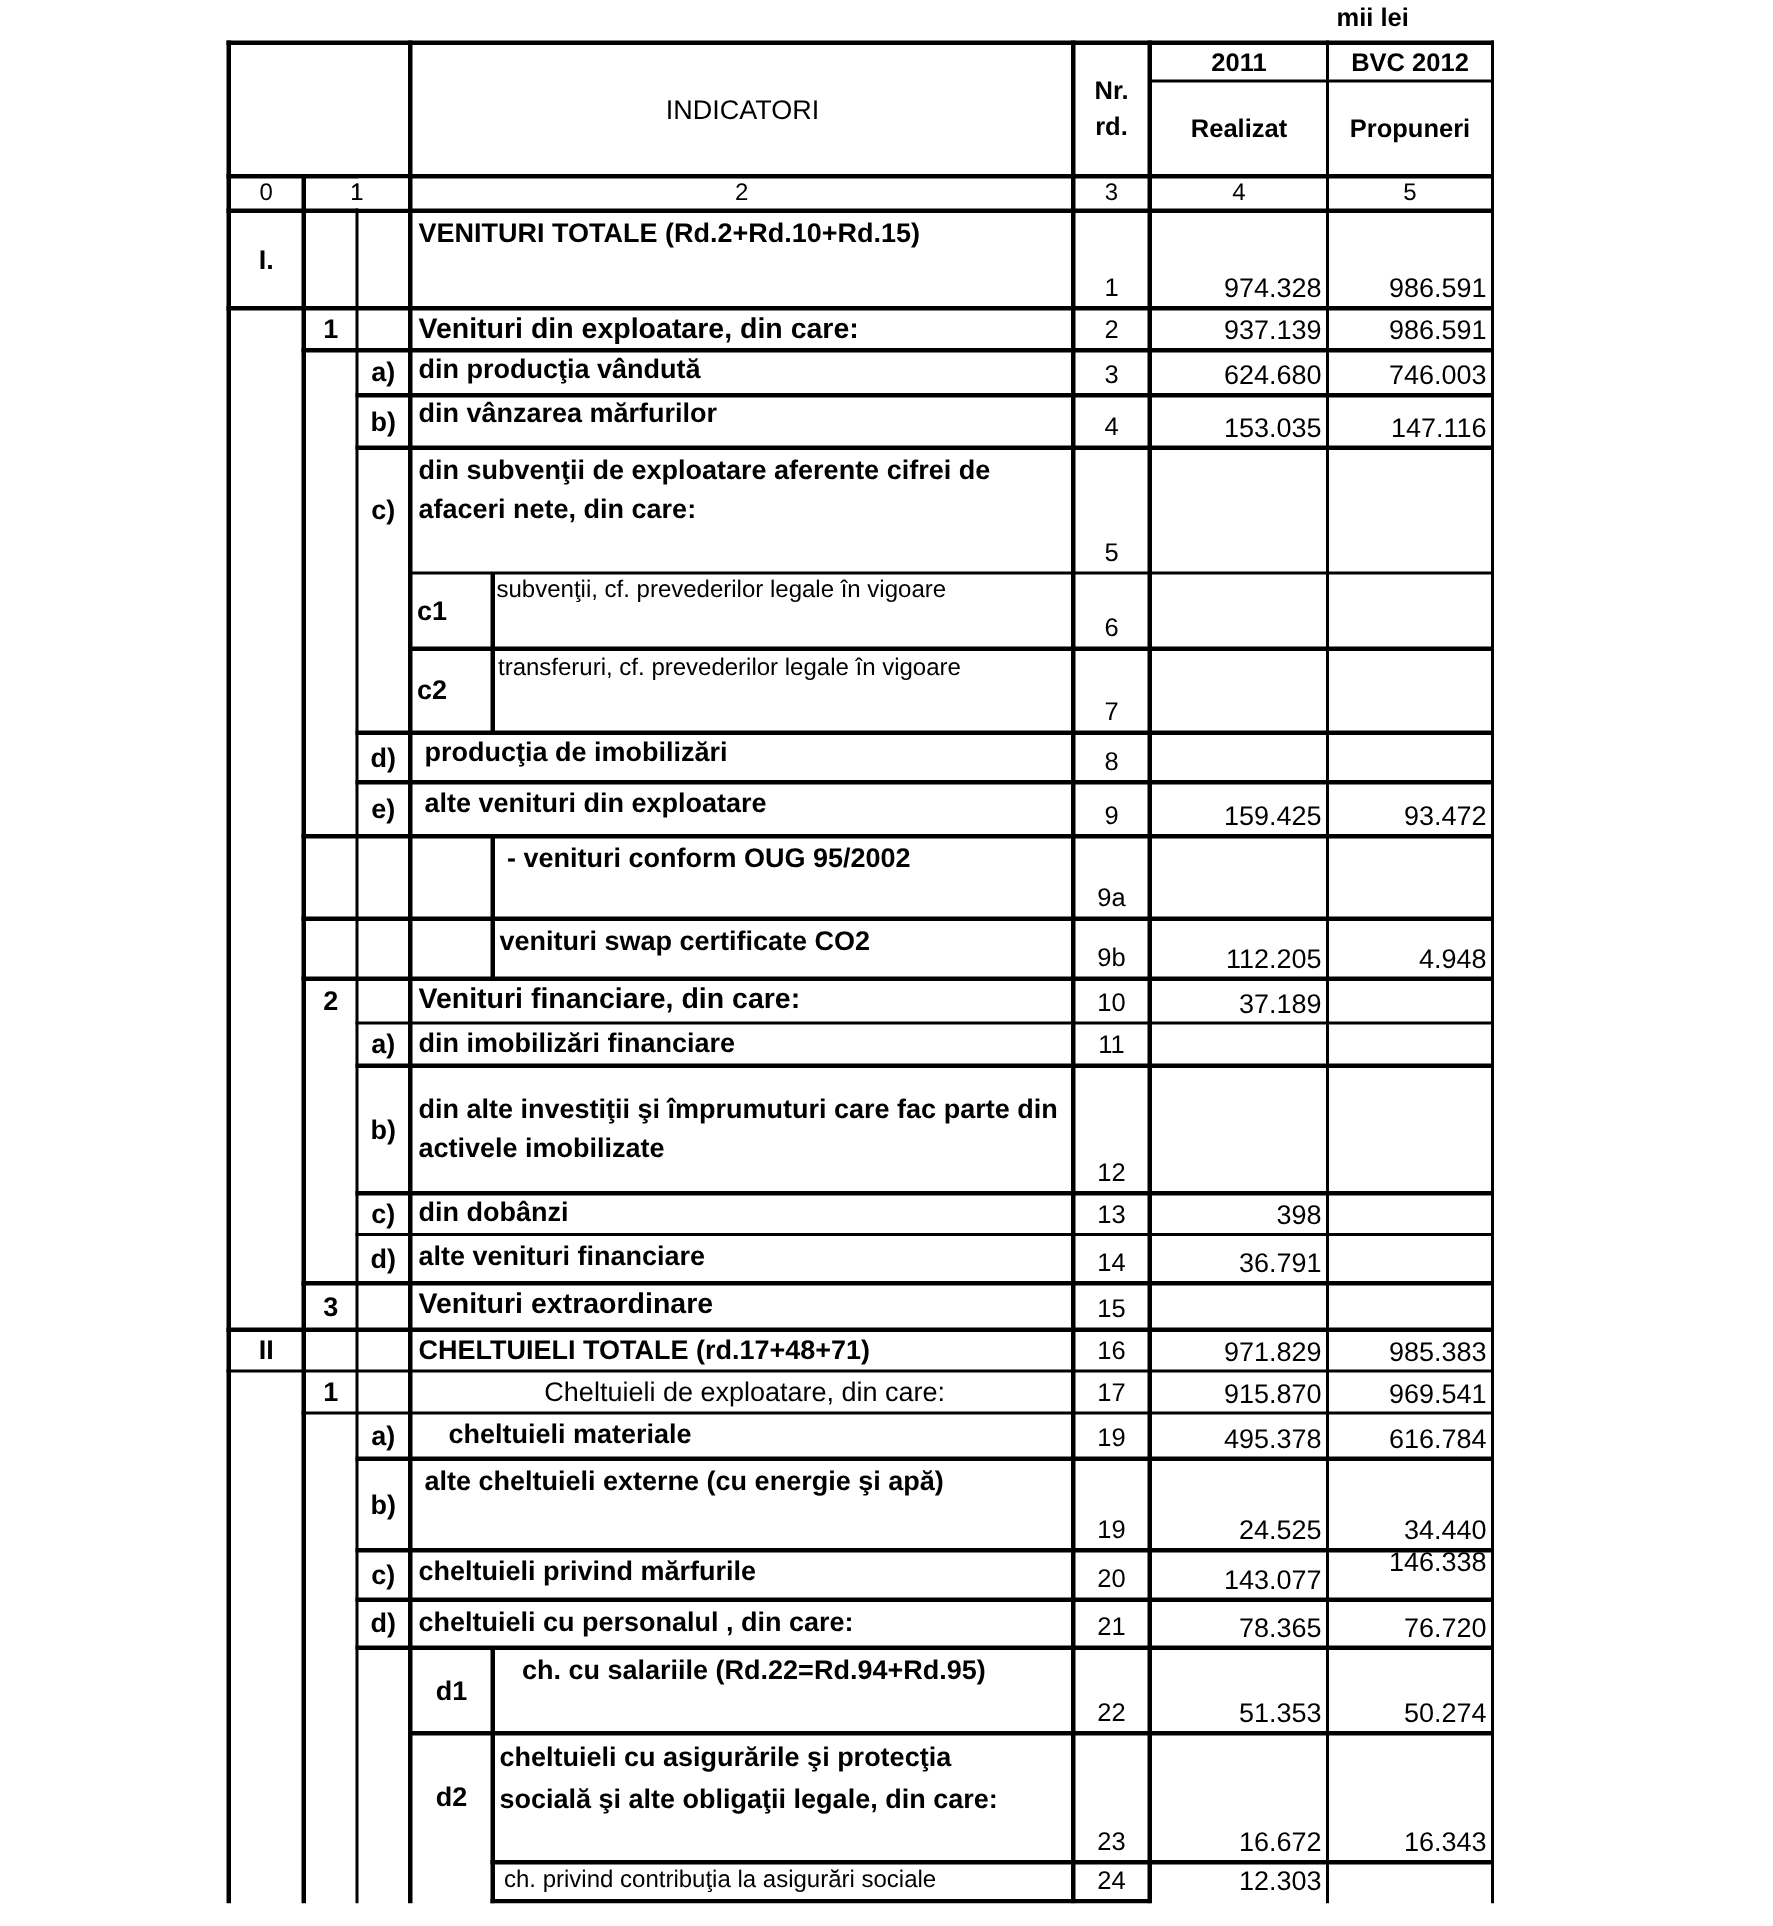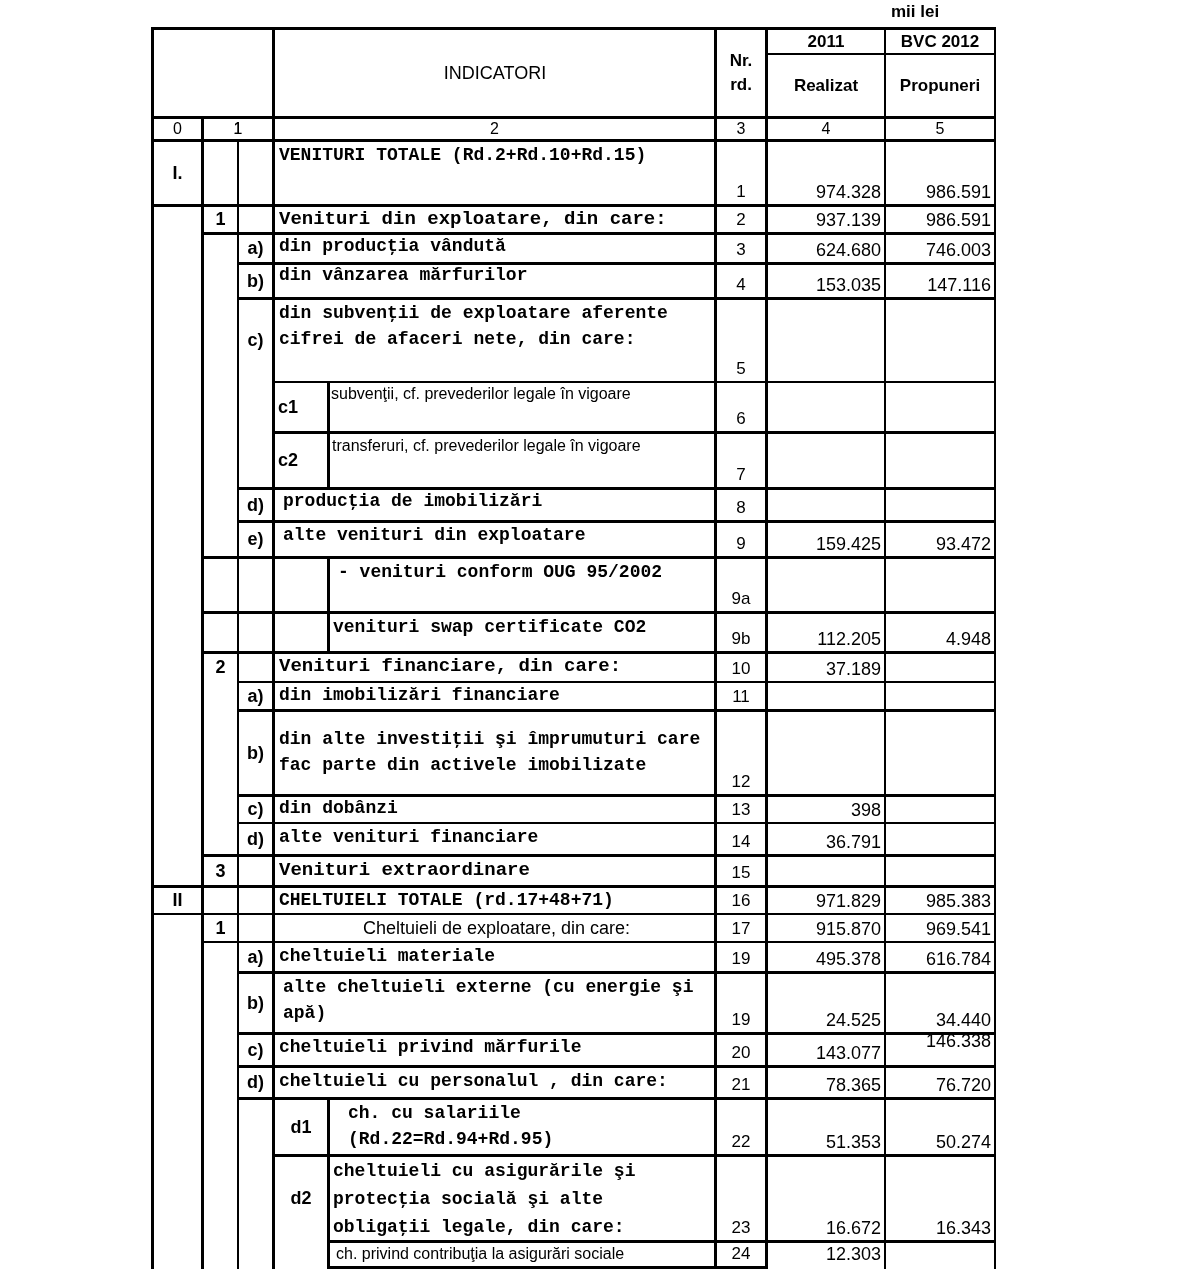--- a/index.html
+++ b/index.html
@@ -5,21 +5,21 @@
   html, body { margin:0; padding:0; background:#fff; }
   body { width:1182px; height:1284px; position:relative; overflow:hidden;
          font-family:"Liberation Sans", sans-serif; color:#000; }
   .abs { position:absolute; box-sizing:border-box; }
   .hl { position:absolute; background:#000; }
   .cell { position:absolute; box-sizing:border-box; display:flex; }
   .unit { position:absolute; left:891px; top:2px; font-weight:bold; font-size:17px; }
   .hdr { font-weight:bold; font-size:17px; align-items:center; justify-content:center; text-align:center; }
   .colnum { font-size:16px; align-items:center; justify-content:center; }
   .lbl { font-size:18px; padding-left:4px; align-items:flex-start; line-height:26px; padding-top:0px; }
-  .lbl.b { font-weight:bold;font-family:Liberation Mono, monospace; }
+  .lbl.b { font-weight:bold; }
   .lbl.small { font-size:16px; font-weight:normal; line-height:22px; }
   .lbl.big { font-size:19px; }
   .mark { font-weight:bold; font-size:18px; align-items:center; justify-content:center; }
   .rd { font-size:17px; align-items:flex-end; justify-content:center; padding-bottom:2px; }
   .val { font-size:18px; align-items:flex-end; justify-content:flex-end; padding-right:3px; padding-bottom:1px; }
 </style>
 </head>
 <body>
 
 <div class="unit">mii lei</div>
@@ -247,21 +247,21 @@
   <div>
     <div class="cell mark" style="left:204px;top:915px;width:33px;height:26px">1</div>
     <div class="cell lbl" style="left:275px;top:915px;width:439px;height:26px;line-height:26px;justify-content:center;font-weight:normal">Cheltuieli de exploatare, din care:</div>
     <div class="cell rd" style="left:717px;top:915px;width:48px;height:26px">17</div>
     <div class="cell val" style="left:768px;top:915px;width:116px;height:26px">915.870</div>
     <div class="cell val" style="left:886px;top:915px;width:108px;height:26px">969.541</div>
   </div>
 
   <div>
     <div class="cell mark" style="left:239px;top:943px;width:33px;height:28px">a)</div>
-    <div class="cell lbl b" style="left:275px;top:943px;width:439px;height:28px;padding-left:4px;line-height:26px">cheltuieli materiale</div>
+    <div class="cell lbl b" style="left:275px;top:943px;width:439px;height:28px;padding-left:24px;line-height:26px">cheltuieli materiale</div>
     <div class="cell rd" style="left:717px;top:943px;width:48px;height:28px">19</div>
     <div class="cell val" style="left:768px;top:943px;width:116px;height:28px">495.378</div>
     <div class="cell val" style="left:886px;top:943px;width:108px;height:28px">616.784</div>
   </div>
 
   <div>
     <div class="cell mark" style="left:239px;top:974px;width:33px;height:58px">b)</div>
     <div class="cell lbl b" style="left:275px;top:974px;width:439px;height:58px;padding-left:8px">alte cheltuieli externe  (cu energie şi apă)</div>
     <div class="cell rd" style="left:717px;top:974px;width:48px;height:58px">19</div>
     <div class="cell val" style="left:768px;top:974px;width:116px;height:58px">24.525</div>

